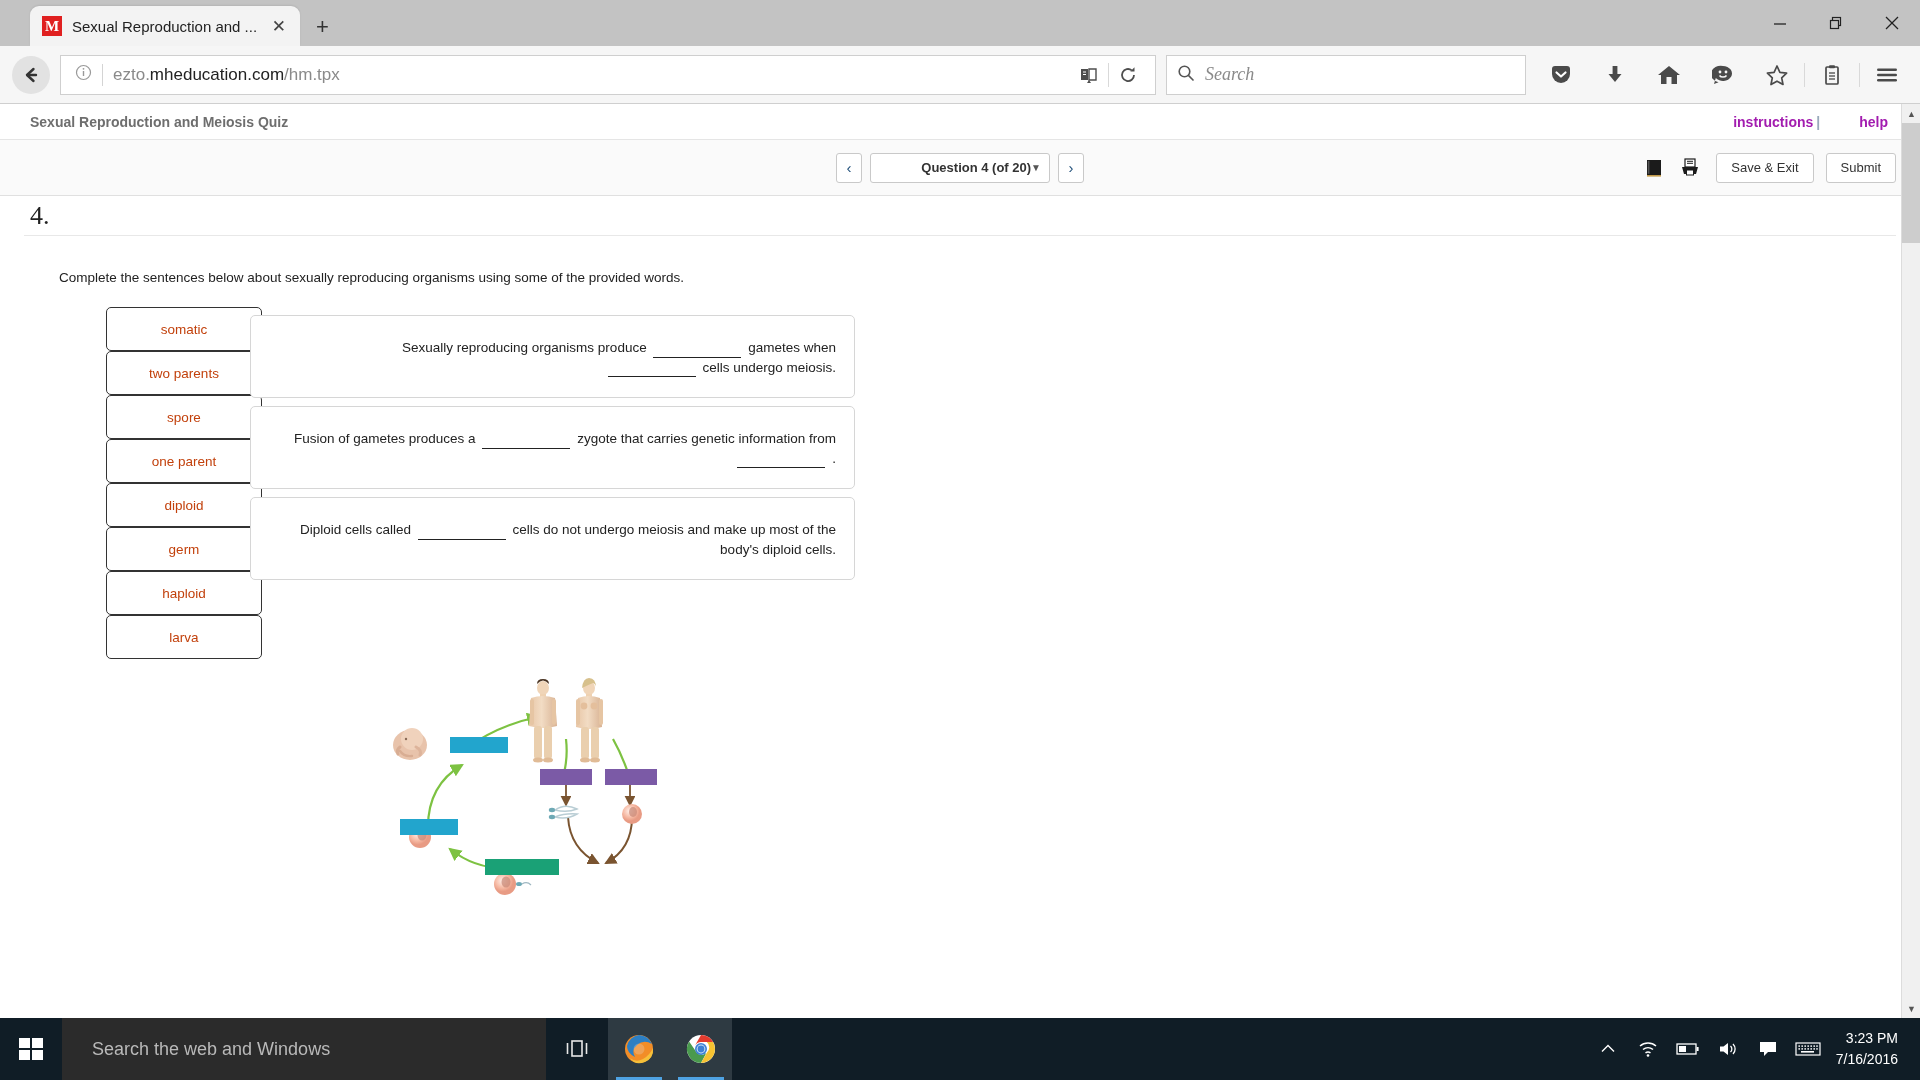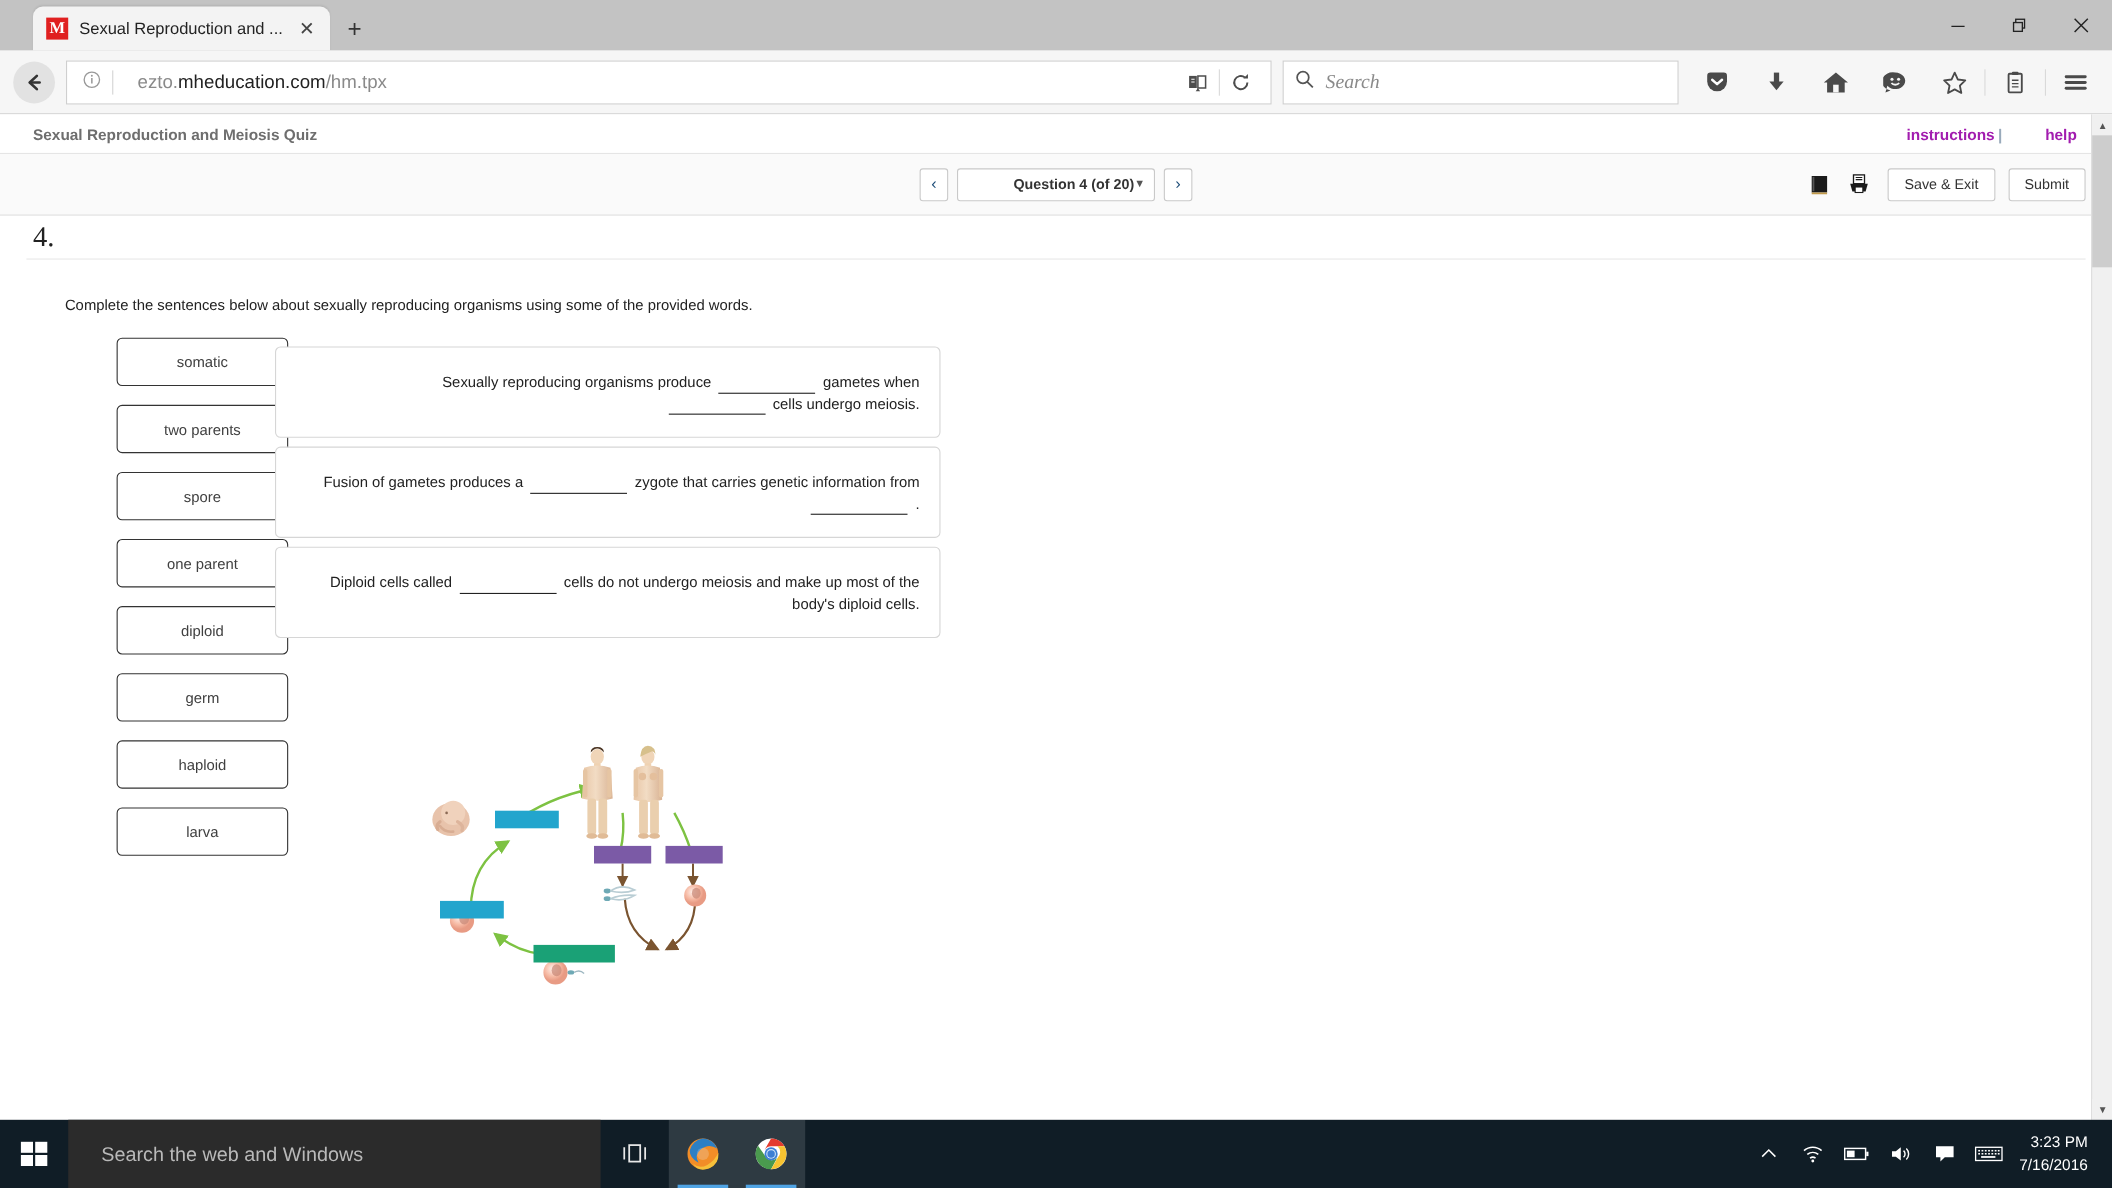--- a/index.html
+++ b/index.html
@@ -62,21 +62,21 @@
     cursor: pointer; color: #333;
   }
   .urlbar {
     flex: 1 1 auto; height: 40px; margin: 0 10px 0 10px;
     background: #fff; border: 1px solid #cfcfcf;
     display: flex; align-items: center; padding: 0 8px;
     position: relative;
   }
   .url-info { color: #888; font-size: 16px; margin: 0 10px 0 6px; }
   .url-sep { width: 1px; height: 22px; background: #d4d4d4; margin-right: 10px; }
-  .url-text { font-size: 17px; color: #8a8a8a; white-space: nowrap; margin-left: 12px; }
+  .url-text { font-size: 17px; color: #8a8a8a; white-space: nowrap; }
   .url-text b { color: #222; font-weight: normal; }
   .url-icons { margin-left: auto; display: flex; align-items: center; }
   .url-icon { width: 38px; height: 38px; display: flex; align-items: center; justify-content: center; color: #4d4d4d; cursor: pointer; }
   .vdiv { width: 1px; height: 24px; background: #d9d9d9; }
   .searchbar {
     width: 360px; height: 40px; background: #fff; border: 1px solid #cfcfcf;
     display: flex; align-items: center; padding: 0 10px; margin-right: 8px;
   }
   .search-ph { font-size: 18px; color: #8a8a8a; font-style: italic; font-family: "Liberation Serif", serif; margin-left: 10px; }
   .toolbar-icons { display: flex; align-items: center; padding-right: 6px; }
@@ -128,21 +128,21 @@
   }
   .qnum { font-size: 26px; color: #222; font-family: "Liberation Serif", serif; padding-left: 6px; }
 
   .prompt { font-size: 13.5px; color: #222; margin: 34px 0 0 59px; }
 
   .work-area { position: relative; margin-top: 22px; }
   .wordbank { position: absolute; left: 106px; top: 0; width: 130px; }
   .word-tile {
     width: 156px; height: 44px; border: 1px solid #333; border-radius: 5px;
     background: #fff; display: flex; align-items: center; justify-content: center;
-    font-size: 13.5px; color: #404040; margin-bottom: 17px; cursor: move;
+    font-size: 13.5px; color: #c2410c; cursor: move;
   }
 
   .sentences { position: absolute; left: 250px; top: 8px; width: 605px; }
   .sentence-box {
     border: 1px solid #d6d6d6; border-radius: 5px; background: #fff;
     padding: 22px 18px 20px 18px; margin-bottom: 8px;
     font-size: 13.5px; color: #222; line-height: 1.45; text-align: right;
   }
   .sb2 { min-height: 82px; }
   .blank {

